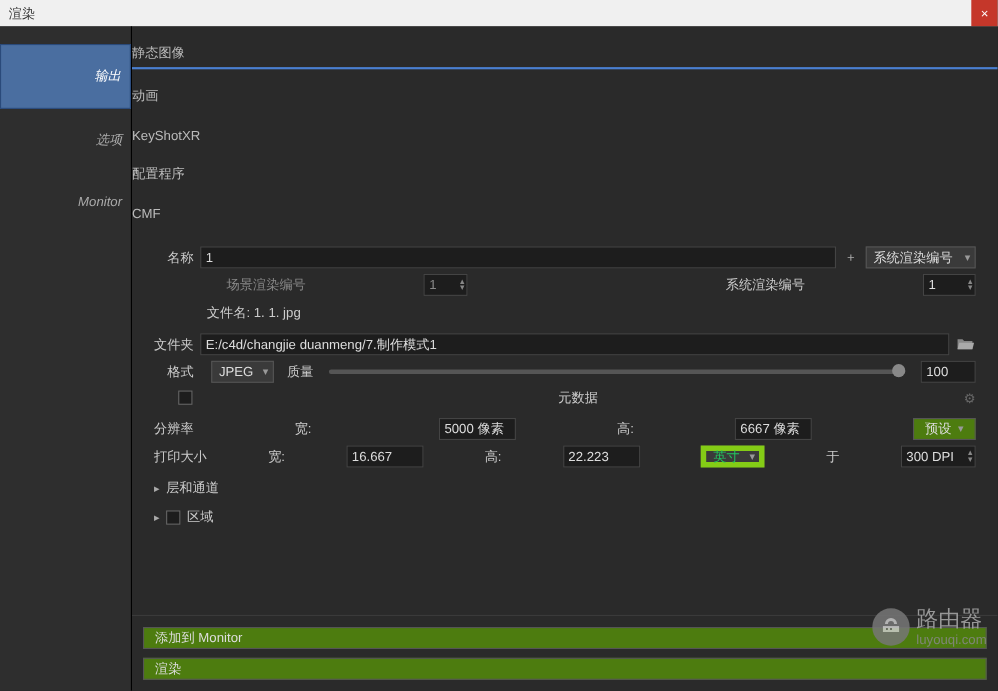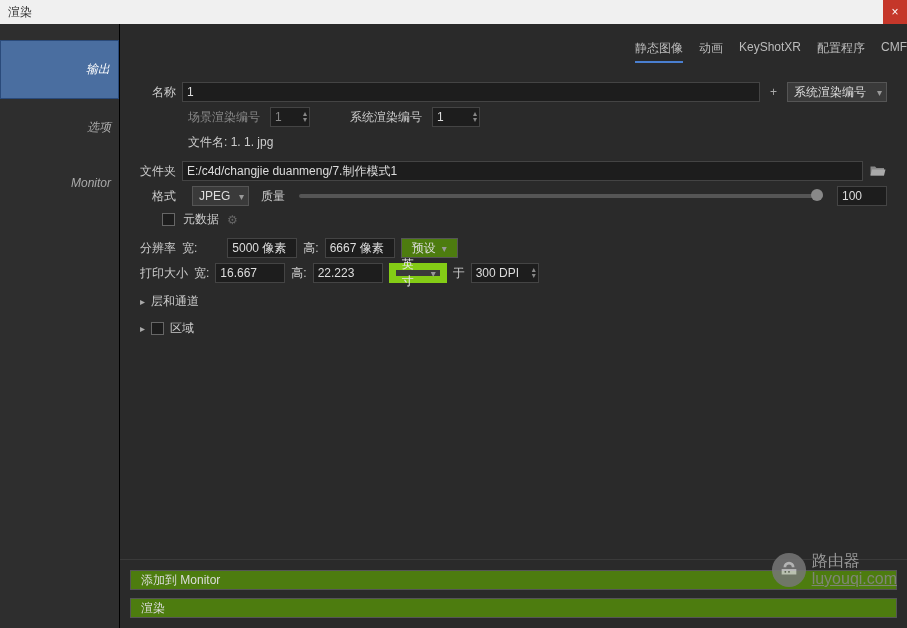--- a/index.html
+++ b/index.html
@@ -4,49 +4,49 @@
 <style>
 * { margin: 0; padding: 0; box-sizing: border-box; font-family: "Microsoft YaHei", sans-serif; font-size: 12px; }
 body { background: #2a2a2a; color: #ccc; width: 907px; height: 628px; overflow: hidden; position: relative; }
 .titlebar { height: 24px; background: #f0f0f0; color: #333; display: flex; align-items: center; justify-content: space-between; padding-left: 8px; }
 .close-btn { width: 24px; height: 24px; background: #c5372a; color: #fff; display: flex; align-items: center; justify-content: center; cursor: pointer; }
 .main { display: flex; height: calc(100% - 24px); }
 .sidebar { width: 120px; background: #2e2e2e; border-right: 1px solid #000; padding-top: 16px; }
 .sidebar-item { text-align: right; padding: 20px 8px; color: #aaa; cursor: pointer; font-style: italic; }
 .sidebar-item.selected { background: #4a6ea0; color: #fff; border: 1px solid #2a4a7a; }
 .content { flex: 1; background: #2a2a2a; display: flex; flex-direction: column; }
-.tabs { display: flex; justify-content: flex-end; gap: 16px; padding: 16px 0 6px 0; }
+.tabs { display: flex; justify-content: flex-start; gap: 16px; padding: 16px 0 6px 0; flex-direction: column; }
 .tab { color: #bbb; cursor: pointer; padding-bottom: 4px; }
 .tab.active { border-bottom: 2px solid #4a7fd0; }
 .form { padding: 8px 20px; }
-.row { display: flex; align-items: center; margin: 5px 0; gap: 6px; }
+.row { display: flex; align-items: center; margin: 5px 0; gap: 6px; justify-content: space-between; }
 .label { width: 36px; text-align: right; color: #ccc; white-space: nowrap; }
 .input-text { background: #1d1d1d; border: 1px solid #444; color: #ddd; padding: 2px 4px; height: 20px; }
 .plus { color: #aaa; padding: 0 4px; }
 .select { background: #3a3a3a; border: 1px solid #555; color: #ddd; padding: 2px 20px 2px 6px; height: 20px; position: relative; display: inline-flex; align-items: center; }
 .select::after { content: "▾"; position: absolute; right: 4px; font-size: 10px; color: #999; }
 .spinner { background: #1d1d1d; border: 1px solid #444; color: #ddd; padding: 2px 4px; height: 20px; display: inline-flex; align-items: center; position: relative; }
 .spinner .spin-ctrl { position: absolute; right: 2px; color: #888; font-size: 8px; line-height: 6px; }
-.sl { color: #888; margin-left: 0; }
+.sl { color: #888; margin-left: 18px; }
 .filename { color: #ccc; margin-left: 48px; padding-top: 2px;}
 .folder-icon { width: 18px; height: 16px; cursor: pointer; }
 .slider { flex: 1; height: 4px; background: #555; position: relative; margin: 0 8px; border-radius: 2px; }
 .slider-handle { position: absolute; right: 0; top: -5px; width: 12px; height: 12px; background: #888; border-radius: 50%; }
 .checkbox { width: 13px; height: 13px; background: #1d1d1d; border: 1px solid #666; display: inline-block; }
 .gear { color: #666; }
 .btn { background: #4d7c0f; border: 1px solid #555; color: #ddd; padding: 2px 10px; height: 20px; display: inline-flex; align-items: center; cursor: pointer; position: relative; }
 .btn.dd::after { content: "▾"; margin-left: 6px; font-size: 10px; color: #999; }
 .expander { display: flex; align-items: center; gap: 6px; padding: 5px 0; cursor: pointer; }
 .expander .tri { font-size: 10px; color: #aaa; }
 .footer { margin-top: auto; display: flex; justify-content: flex-end; padding: 10px; gap: 8px; border-top: 1px solid #3a3a3a; flex-direction: column; }
 .watermark { position: absolute; right: 10px; bottom: 40px; color: #888; display: flex; align-items: center; gap: 6px; opacity: 0.85; pointer-events: none; }
 .wm-icon { width: 34px; height: 34px; border-radius: 50%; background: #777; display: flex; align-items: center; justify-content: center; }
-.wm-text { font-size: 16px; color: #aaa; line-height: 1.1; }
-.wm-sub { font-size: 16px; color: #888; text-decoration: underline; }
-.unit-select { background: #3a3a3a; border: 7px solid #84cc16; color: #e5e5e5; padding: 2px 18px 2px 6px; height: 20px; position: relative; display: inline-flex; align-items: center; }
+.wm-text { font-size: 20px; color: #aaa; line-height: 1.1; }
+.wm-sub { font-size: 12px; color: #888; }
+.unit-select { background: #3a3a3a; border: 5px solid #84cc16; color: #22c55e; padding: 2px 18px 2px 6px; height: 20px; position: relative; display: inline-flex; align-items: center; }
 .unit-select::after { content: "▾"; position: absolute; right: 4px; font-size: 10px; color: #999; }
 </style>
 </head>
 <body>
 
 <div class="titlebar">
   <span>渲染</span>
   <div class="close-btn">×</div>
 </div>
 

